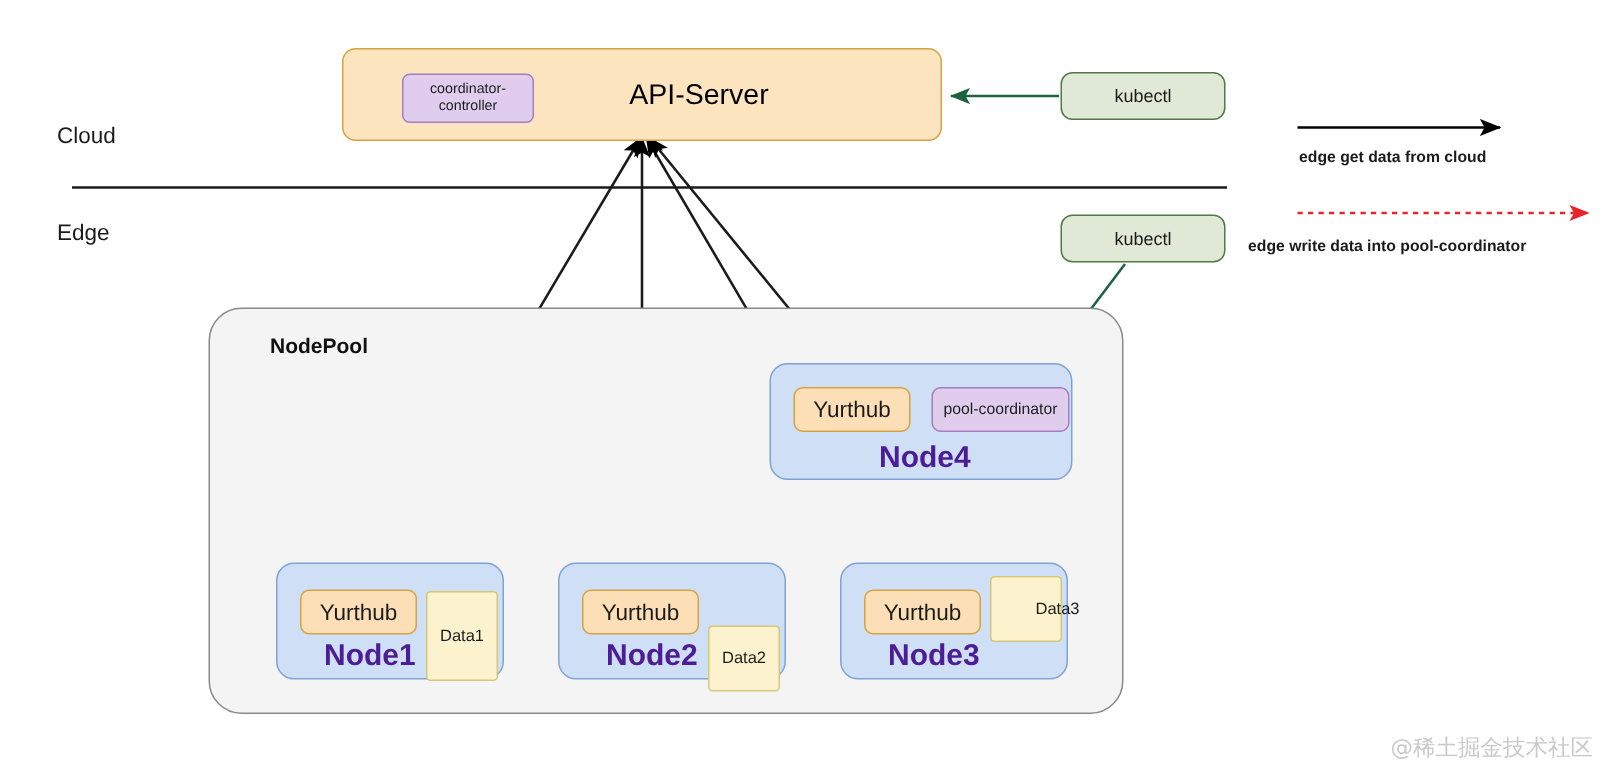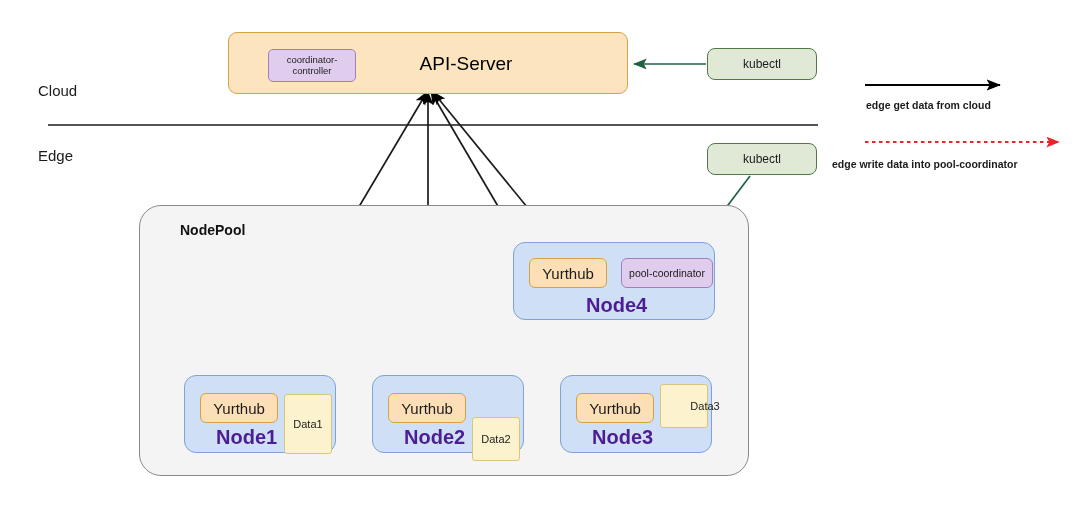--- a/index.html
+++ b/index.html
@@ -260,14 +260,15 @@
     </div>
     <div class="node-label" style="left:31px; top:50px;text-align:center;">Node3</div>
   </div>
   <div class="data-box" style="left:660px; top:384px; width:48px; height:44px;padding-left:42px;">
     <span>Data3</span>
   </div>
 
   <div class="legend-text" style="left:866px; top:59px;">edge get data from cloud</div>
   <div class="legend-text" style="left:832px; top:118px;">edge write data into pool-coordinator</div>
 
+  <div id="watermark">@稀土掘金技术社区</div>
 
 </div>
 
 </body></html>

